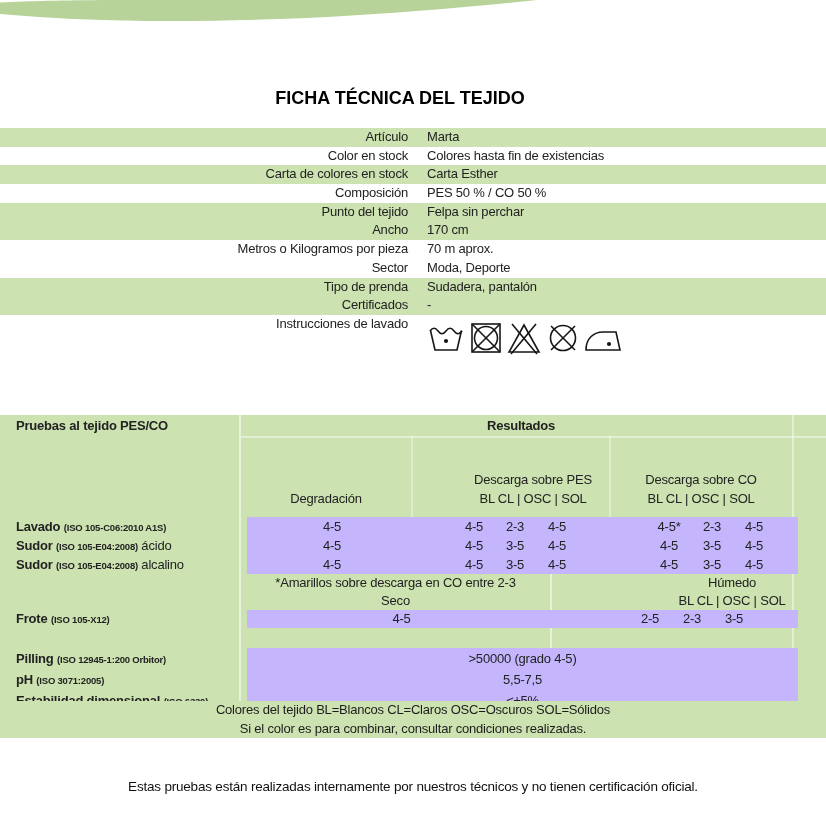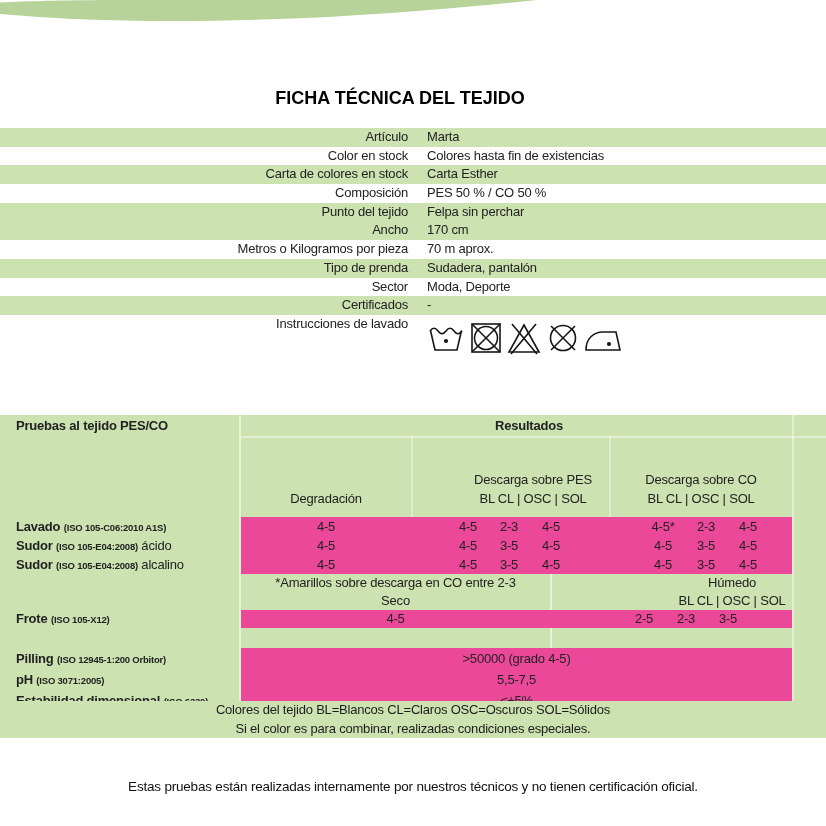--- a/index.html
+++ b/index.html
@@ -18,21 +18,21 @@
   .care-icons{margin-left:19px;display:flex;gap:1px;margin-top:6px;}
   .care-icons svg{display:block;}
   
   .tests{position:absolute;top:415px;left:0;width:826px;height:318px;background:#cce2b0;font-size:13px;}
   .vline{position:absolute;width:2px;background:rgba(255,255,255,.55);}
   .hline{position:absolute;height:1.5px;background:rgba(255,255,255,.45);}
   .t-abs{position:absolute;}
   .bold{font-weight:bold;}
   .center{text-align:center;}
   .iso{font-size:9.5px;font-weight:bold;letter-spacing:-0.2px;}
-  .t-white{position:absolute;background:#ec4899;}
+  .t-white{position:absolute;background:#c4b5fd;margin-left:6px;}
   .res-row{position:relative;height:19px;line-height:19px;}
   .cell{position:absolute;text-align:center;width:40px;}
   .deg-cell{position:absolute;left:0;width:170px;text-align:center;}
   .tlabels{position:absolute;left:16px;}
   .tlabel{height:19px;line-height:19px;white-space:nowrap;}
   .tlabel21{height:21px;line-height:21px;white-space:nowrap;}
   .band-col{position:absolute;text-align:center;line-height:18px;}
   .extra-line{height:21px;line-height:21px;text-align:center;}
   
   .footer-band{position:absolute;top:701px;left:0;width:826px;height:37px;background:#cce2b0;
@@ -72,27 +72,27 @@
       <div class="spec-value">Felpa sin perchar</div>
     </div>
     <div class="spec-row green">
       <div class="spec-label">Ancho</div>
       <div class="spec-value">170 cm</div>
     </div>
     <div class="spec-row">
       <div class="spec-label">Metros o Kilogramos por pieza</div>
       <div class="spec-value">70 m aprox.</div>
     </div>
+    <div class="spec-row">
+      <div class="spec-label">Sector</div>
+      <div class="spec-value">Moda, Deporte</div>
+    </div>
     <div class="spec-row green">
       <div class="spec-label">Tipo de prenda</div>
       <div class="spec-value">Sudadera, pantalón</div>
-    </div>
-    <div class="spec-row">
-      <div class="spec-label">Sector</div>
-      <div class="spec-value">Moda, Deporte</div>
     </div>
     <div class="spec-row green">
       <div class="spec-label">Certificados</div>
       <div class="spec-value">-</div>
     </div>
     <div class="spec-row icons-row">
       <div class="spec-label">Instrucciones de lavado</div>
       <div class="care-icons">
         <svg width="38" height="34" viewBox="0 0 38 34">
           <g fill="none" stroke="#161616" stroke-width="1.6">
@@ -134,21 +134,21 @@
   <div class="tests">
 
     <div class="vline" style="left:239px;top:0;height:318px;"></div>
     <div class="vline" style="left:550px;top:159px;height:159px;"></div>
     <div class="vline" style="left:792px;top:0;height:318px;background:rgba(255,255,255,.45);"></div>
     <div class="vline" style="left:411px;top:21px;height:81px;background:rgba(255,255,255,.35);"></div>
     <div class="vline" style="left:609px;top:21px;height:81px;background:rgba(255,255,255,.35);"></div>
     <div class="hline" style="left:241px;top:21px;width:585px;"></div>
 
     <div class="t-abs bold" style="left:16px;top:0;height:21px;line-height:21px;">Pruebas al tejido PES/CO</div>
-    <div class="t-abs bold center" style="left:253px;top:0;width:552px;height:37px;line-height:21px;">Resultados</div>
+    <div class="t-abs bold center" style="left:245px;top:0;width:552px;height:37px;line-height:21px;">Resultados</div>
 
     <div class="t-abs center" style="left:241px;top:74px;width:170px;line-height:19px;">Degradación</div>
     <div class="t-abs center" style="left:411px;top:55px;width:198px;line-height:19px;padding-left:23px;">
       <div>Descarga sobre PES</div>
       <div>BL CL | OSC | SOL</div>
     </div>
     <div class="t-abs center" style="left:609px;top:55px;width:184px;line-height:19px;">
       <div>Descarga sobre CO</div>
       <div>BL CL | OSC | SOL</div>
     </div>
@@ -239,17 +239,17 @@
     </div>
     <div class="t-white" style="left:241px;top:233px;width:551px;height:63px;">
       <div class="extra-line">&gt;50000 (grado 4-5)</div>
       <div class="extra-line">5,5-7,5</div>
       <div class="extra-line">&lt;±5%</div>
     </div>
   </div>
 
   <div class="footer-band">
     <div>Colores del tejido BL=Blancos CL=Claros OSC=Oscuros SOL=Sólidos</div>
-    <div>Si el color es para combinar, realizadas condiciones especiales.</div>
+    <div>Si el color es para combinar, consultar condiciones realizadas.</div>
   </div>
   <div class="footer-note">Estas pruebas están realizadas internamente por nuestros técnicos y no tienen certificación oficial.</div>
 
 </div>
 
 </body></html>

